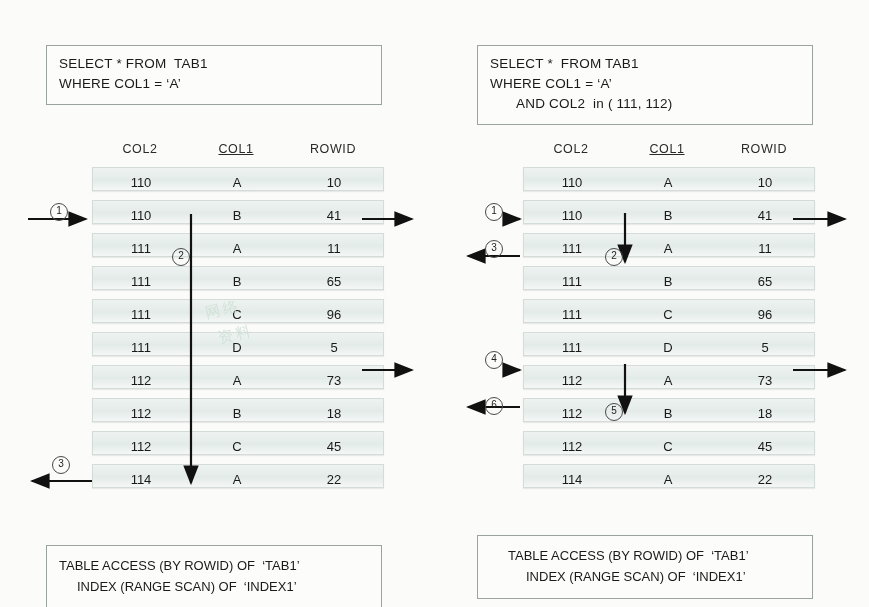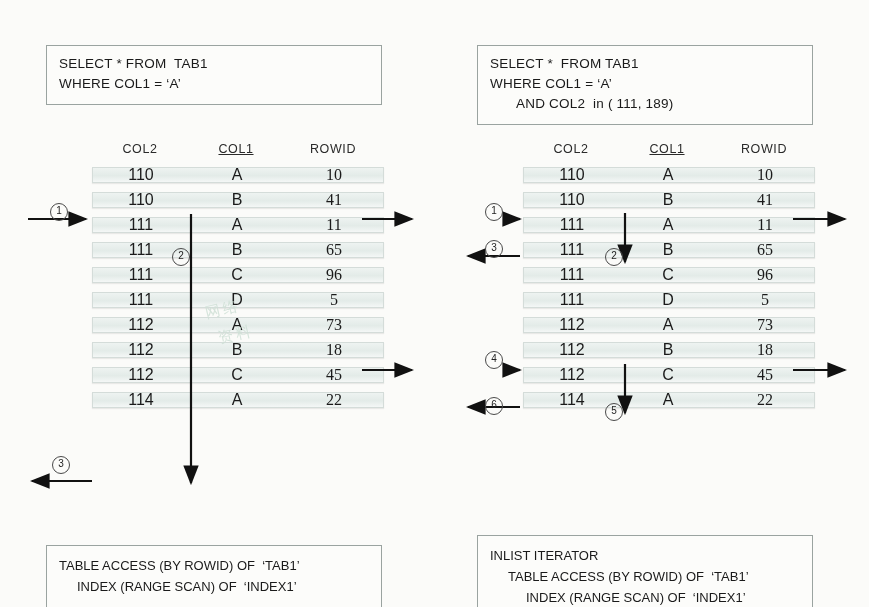--- a/index.html
+++ b/index.html
@@ -63,36 +63,36 @@
 
   
   .rows {
     position: absolute;
     top: 130px;
     left: 68px;
     width: 292px;
   }
   .row {
     position: relative;
-    height: 16px;
+    height: 24px;
     margin-bottom: 9px;
     display: flex;
-    align-items: center;
-    font-size: 16px;
+    align-items: flex-end;
+    font-size: 13px;
     background: linear-gradient(180deg,#eef3f1 0%, #e3ebe8 55%, #f4f7f6 100%);
     border: 1px solid #d4dcd9;
     box-shadow: 0 1px 1px rgba(0,0,0,0.07);
     box-sizing: border-box;
   }
   .row .c {
     text-align: center;
   }
   .c-col2  { width: 96px; }
   .c-col1  { width: 96px; }
-  .c-rowid { width: 98px; font-family: Liberation Serif, serif; }
+  .c-rowid { width: 98px; }
 
   
   .plan-box {
     position: absolute;
     left: 22px;
     width: 336px;
     border: 1px solid #9aa3a0;
     background: #fcfcfa;
     padding: 9px 10px 11px 12px;
     box-sizing: border-box;
@@ -209,21 +209,21 @@
     <div class="plan-line">TABLE ACCESS (BY ROWID) OF  ‘TAB1’</div>
     <div class="plan-line plan-ind1">INDEX (RANGE SCAN) OF  ‘INDEX1’</div>
   </div>
 </div>
 
 <div class="panel panel-right">
 
   <div class="sql-box">
     <div class="sql-line">SELECT *  FROM TAB1</div>
     <div class="sql-line">WHERE COL1 = ‘A’</div>
-    <div class="sql-line sql-indent">AND COL2  in ( 111, 189)</div>
+    <div class="sql-line sql-indent">AND COL2  in ( 111, 112)</div>
   </div>
 
   <div class="col-headers">
     <div class="h h-col2">COL2</div>
     <div class="h h-col1">COL1</div>
     <div class="h h-rowid">ROWID</div>
   </div>
 
   <div class="rows">
     <div class="row">
@@ -272,21 +272,20 @@
       <div class="c c-rowid">45</div>
     </div>
     <div class="row">
       <div class="c c-col2">114</div>
       <div class="c c-col1">A</div>
       <div class="c c-rowid">22</div>
     </div>
   </div>
 
   <div class="plan-box plan-right">
-    <div class="plan-line">INLIST ITERATOR</div>
     <div class="plan-line plan-ind1">TABLE ACCESS (BY ROWID) OF  ‘TAB1’</div>
     <div class="plan-line plan-ind2">INDEX (RANGE SCAN) OF  ‘INDEX1’</div>
   </div>
 </div>
 
 <div class="wm" style="left:205px; top:300px;">网络</div>
 <div class="wm" style="left:218px; top:325px;">资料</div>
 
 <svg class="overlay" viewBox="0 0 869 607">
   <defs>

